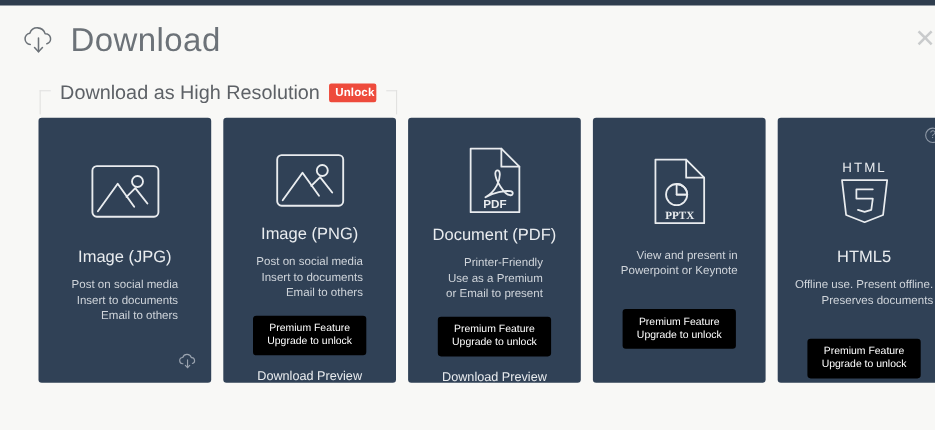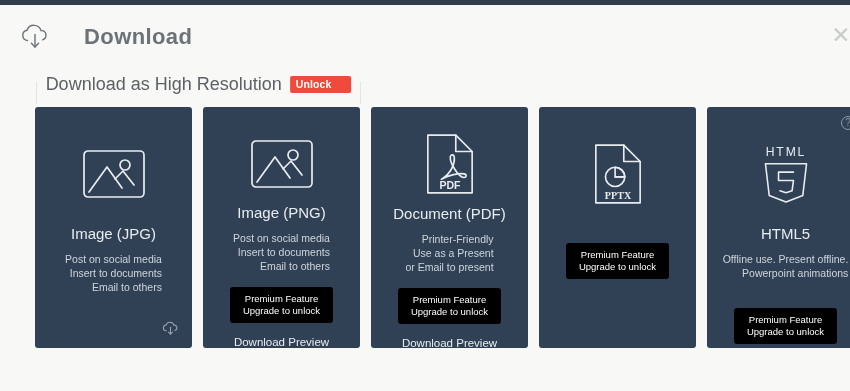--- a/index.html
+++ b/index.html
@@ -43,25 +43,24 @@
   .header {
     position: absolute;
     top: 20px;
     left: 18px;
     display: flex;
     align-items: center;
     gap: 12px;
   }
   .header-icon { width: 34px; height: 34px; display: block; }
   .header-title {
-    font-size: 22px;
-    font-weight: 700;
+    font-size: 30px;
+    font-weight: 400;
     color: #6c7278;
     letter-spacing: 0.4px;
-    margin-left: 20px;
   }
 
   
   .fieldset {
     position: absolute;
     top: 82px;
     left: 36px;
     width: 325px;
     height: 22px;
     border: 1px solid #e2e2e0;
@@ -81,21 +80,21 @@
   }
   .legend-text {
     font-size: 18px;
     color: #5d6166;
   }
   .unlock-badge {
     background: #ee4b3c;
     color: #ffffff;
     font-size: 10.5px;
     font-weight: 700;
-    padding: 2px 20px 3px 6px;
+    padding: 2px 2px 3px 6px;
     border-radius: 2px;
     cursor: pointer;
     letter-spacing: 0.1px;
   }
 
   
   .cards {
     position: absolute;
     top: 107px;
     left: 35px;
@@ -265,60 +264,64 @@
       <svg viewBox="0 0 54 64" width="52" height="62" fill="none" stroke="#e9ecef" stroke-width="1.7" stroke-linejoin="round" stroke-linecap="round">
         <path d="M4 2h29l17 17v43H4z"></path>
         <polyline points="33,2 33,19 50,19"></polyline>
         <path d="M18 48c10-6 14-16 13.5-22.5-.3-3.8-4-4-4.2-.3-.3 5.5 8 20.3 14 20.8 3 .2 3.4-3.3.3-3.8-5-.8-16.5 1.2-23.6 5.8z"></path>
         <text x="27" y="58" text-anchor="middle" font-family="Liberation Sans, sans-serif" font-size="11" font-weight="700" fill="#e9ecef" stroke="none">PDF</text>
       </svg>
     </div>
     <div class="card-title">Document (PDF)</div>
     <div class="card-desc">
       <div>Printer-Friendly</div>
-      <div>Use as a Present</div>
+      <div>Use as a Premium</div>
       <div>or Email to present</div>
     </div>
     <button class="premium-btn">
       <span class="pb-line">Premium Feature</span>
       <span class="pb-line">Upgrade to unlock</span>
     </button>
     <div class="preview-link">Download Preview</div>
   </div>
 
   <div class="card">
     <div class="card-icon">
       <svg viewBox="0 0 54 64" width="52" height="62" fill="none" stroke="#e9ecef" stroke-width="1.7" stroke-linejoin="round" stroke-linecap="round">
         <path d="M4 2h29l17 17v43H4z"></path>
         <polyline points="33,2 33,19 50,19"></polyline>
         <circle cx="24" cy="35" r="10"></circle>
         <path d="M24 35V25a10 10 0 0 1 10 10z"></path>
         <line x1="24" y1="35" x2="34" y2="35"></line>
         <text x="27" y="58" text-anchor="middle" font-family="Liberation Serif, serif" font-size="10.5" font-weight="700" fill="#e9ecef" stroke="none">PPTX</text>
       </svg>
     </div>
+    <div class="card-desc">
+      <div>View and present in</div>
+      <div>Powerpoint or Keynote</div>
+    </div>
     <button class="premium-btn" style="margin-top:28px;">
       <span class="pb-line">Premium Feature</span>
       <span class="pb-line">Upgrade to unlock</span>
     </button>
   </div>
 
   <div class="card">
     <div class="card-help">?</div>
     <div class="card-icon">
       <svg viewBox="0 0 60 66" width="56" height="62" fill="none" stroke="#e9ecef" stroke-width="1.7" stroke-linejoin="round" stroke-linecap="round">
         <text x="30" y="14" text-anchor="middle" font-family="Liberation Sans, sans-serif" font-size="13" font-weight="400" letter-spacing="2" fill="#e9ecef" stroke="none">HTML</text>
         <path d="M8 22h44l-4 34-18 7-18-7z"></path>
         <path d="M38 31H22v9h16l-1.5 11L30 53l-6.5-2"></path>
       </svg>
     </div>
     <div class="card-title">HTML5</div>
     <div class="card-desc">
       <div>Offline use. Present offline.</div>
-      <div>Powerpoint animations</div>
+      <div>Preserves documents</div>
     </div>
     <button class="premium-btn" style="margin-top:28px;">
       <span class="pb-line">Premium Feature</span>
       <span class="pb-line">Upgrade to unlock</span>
     </button>
   </div>
 
 </div>
 
 </body></html>

